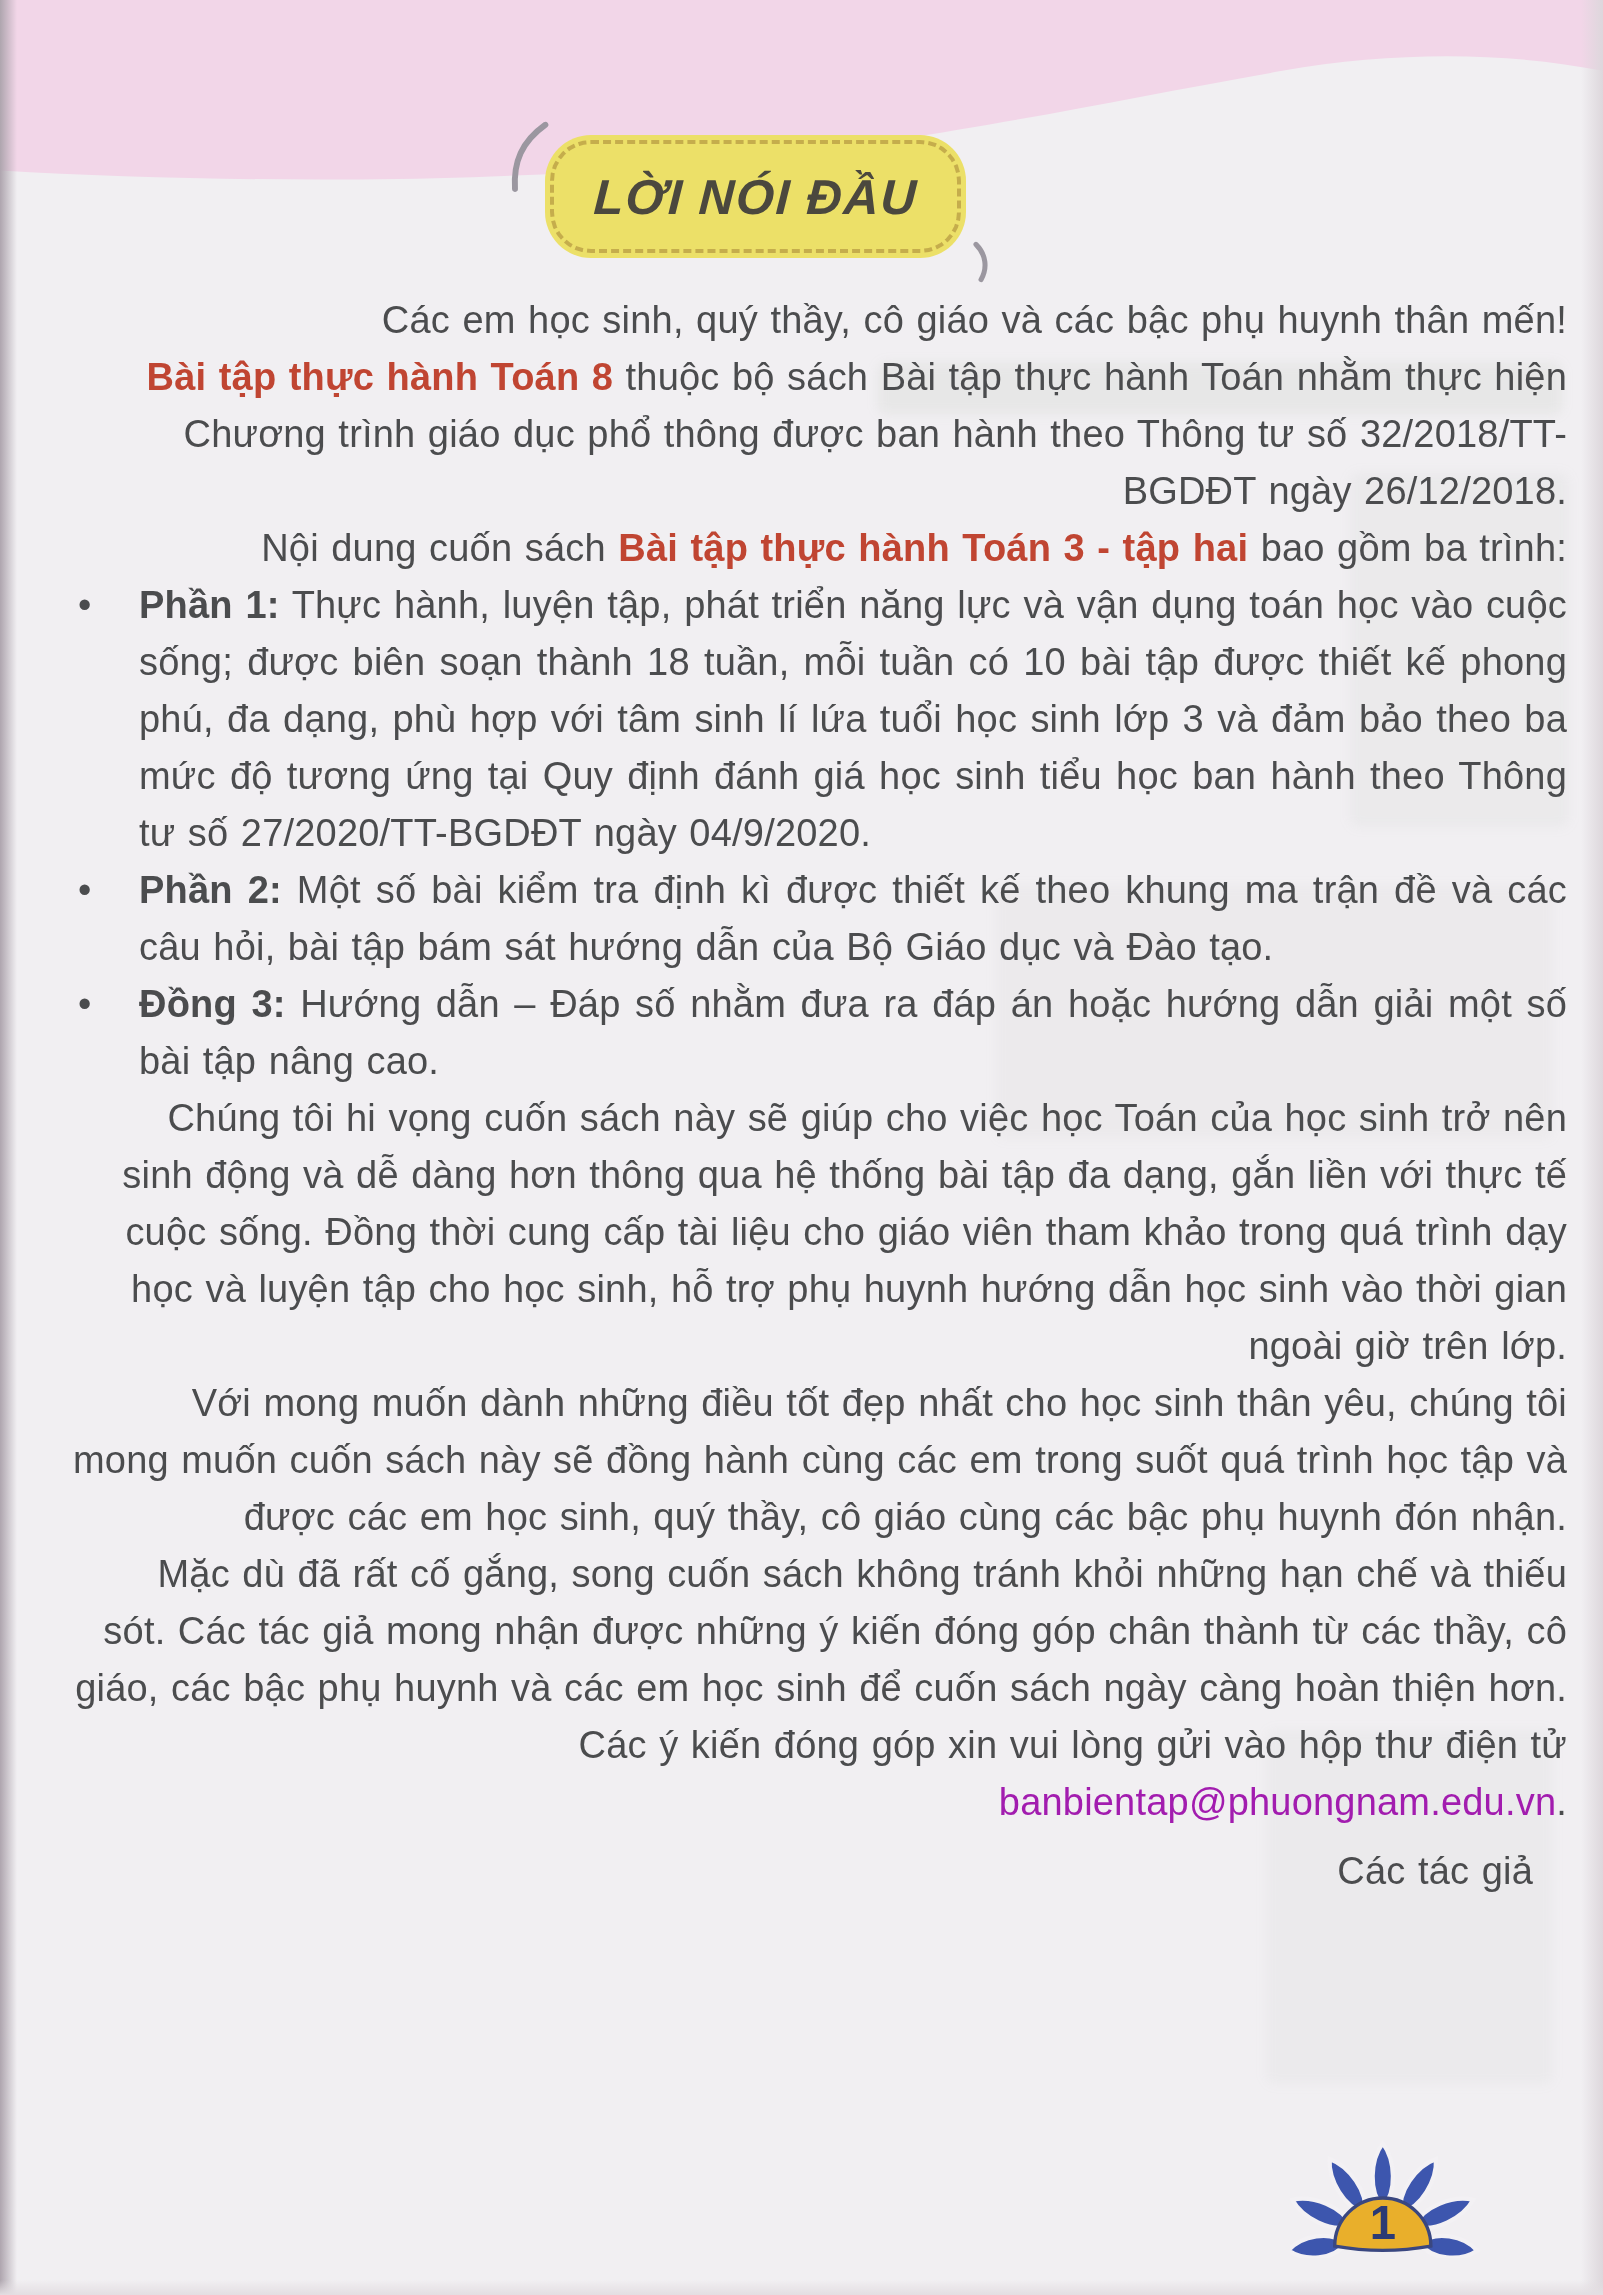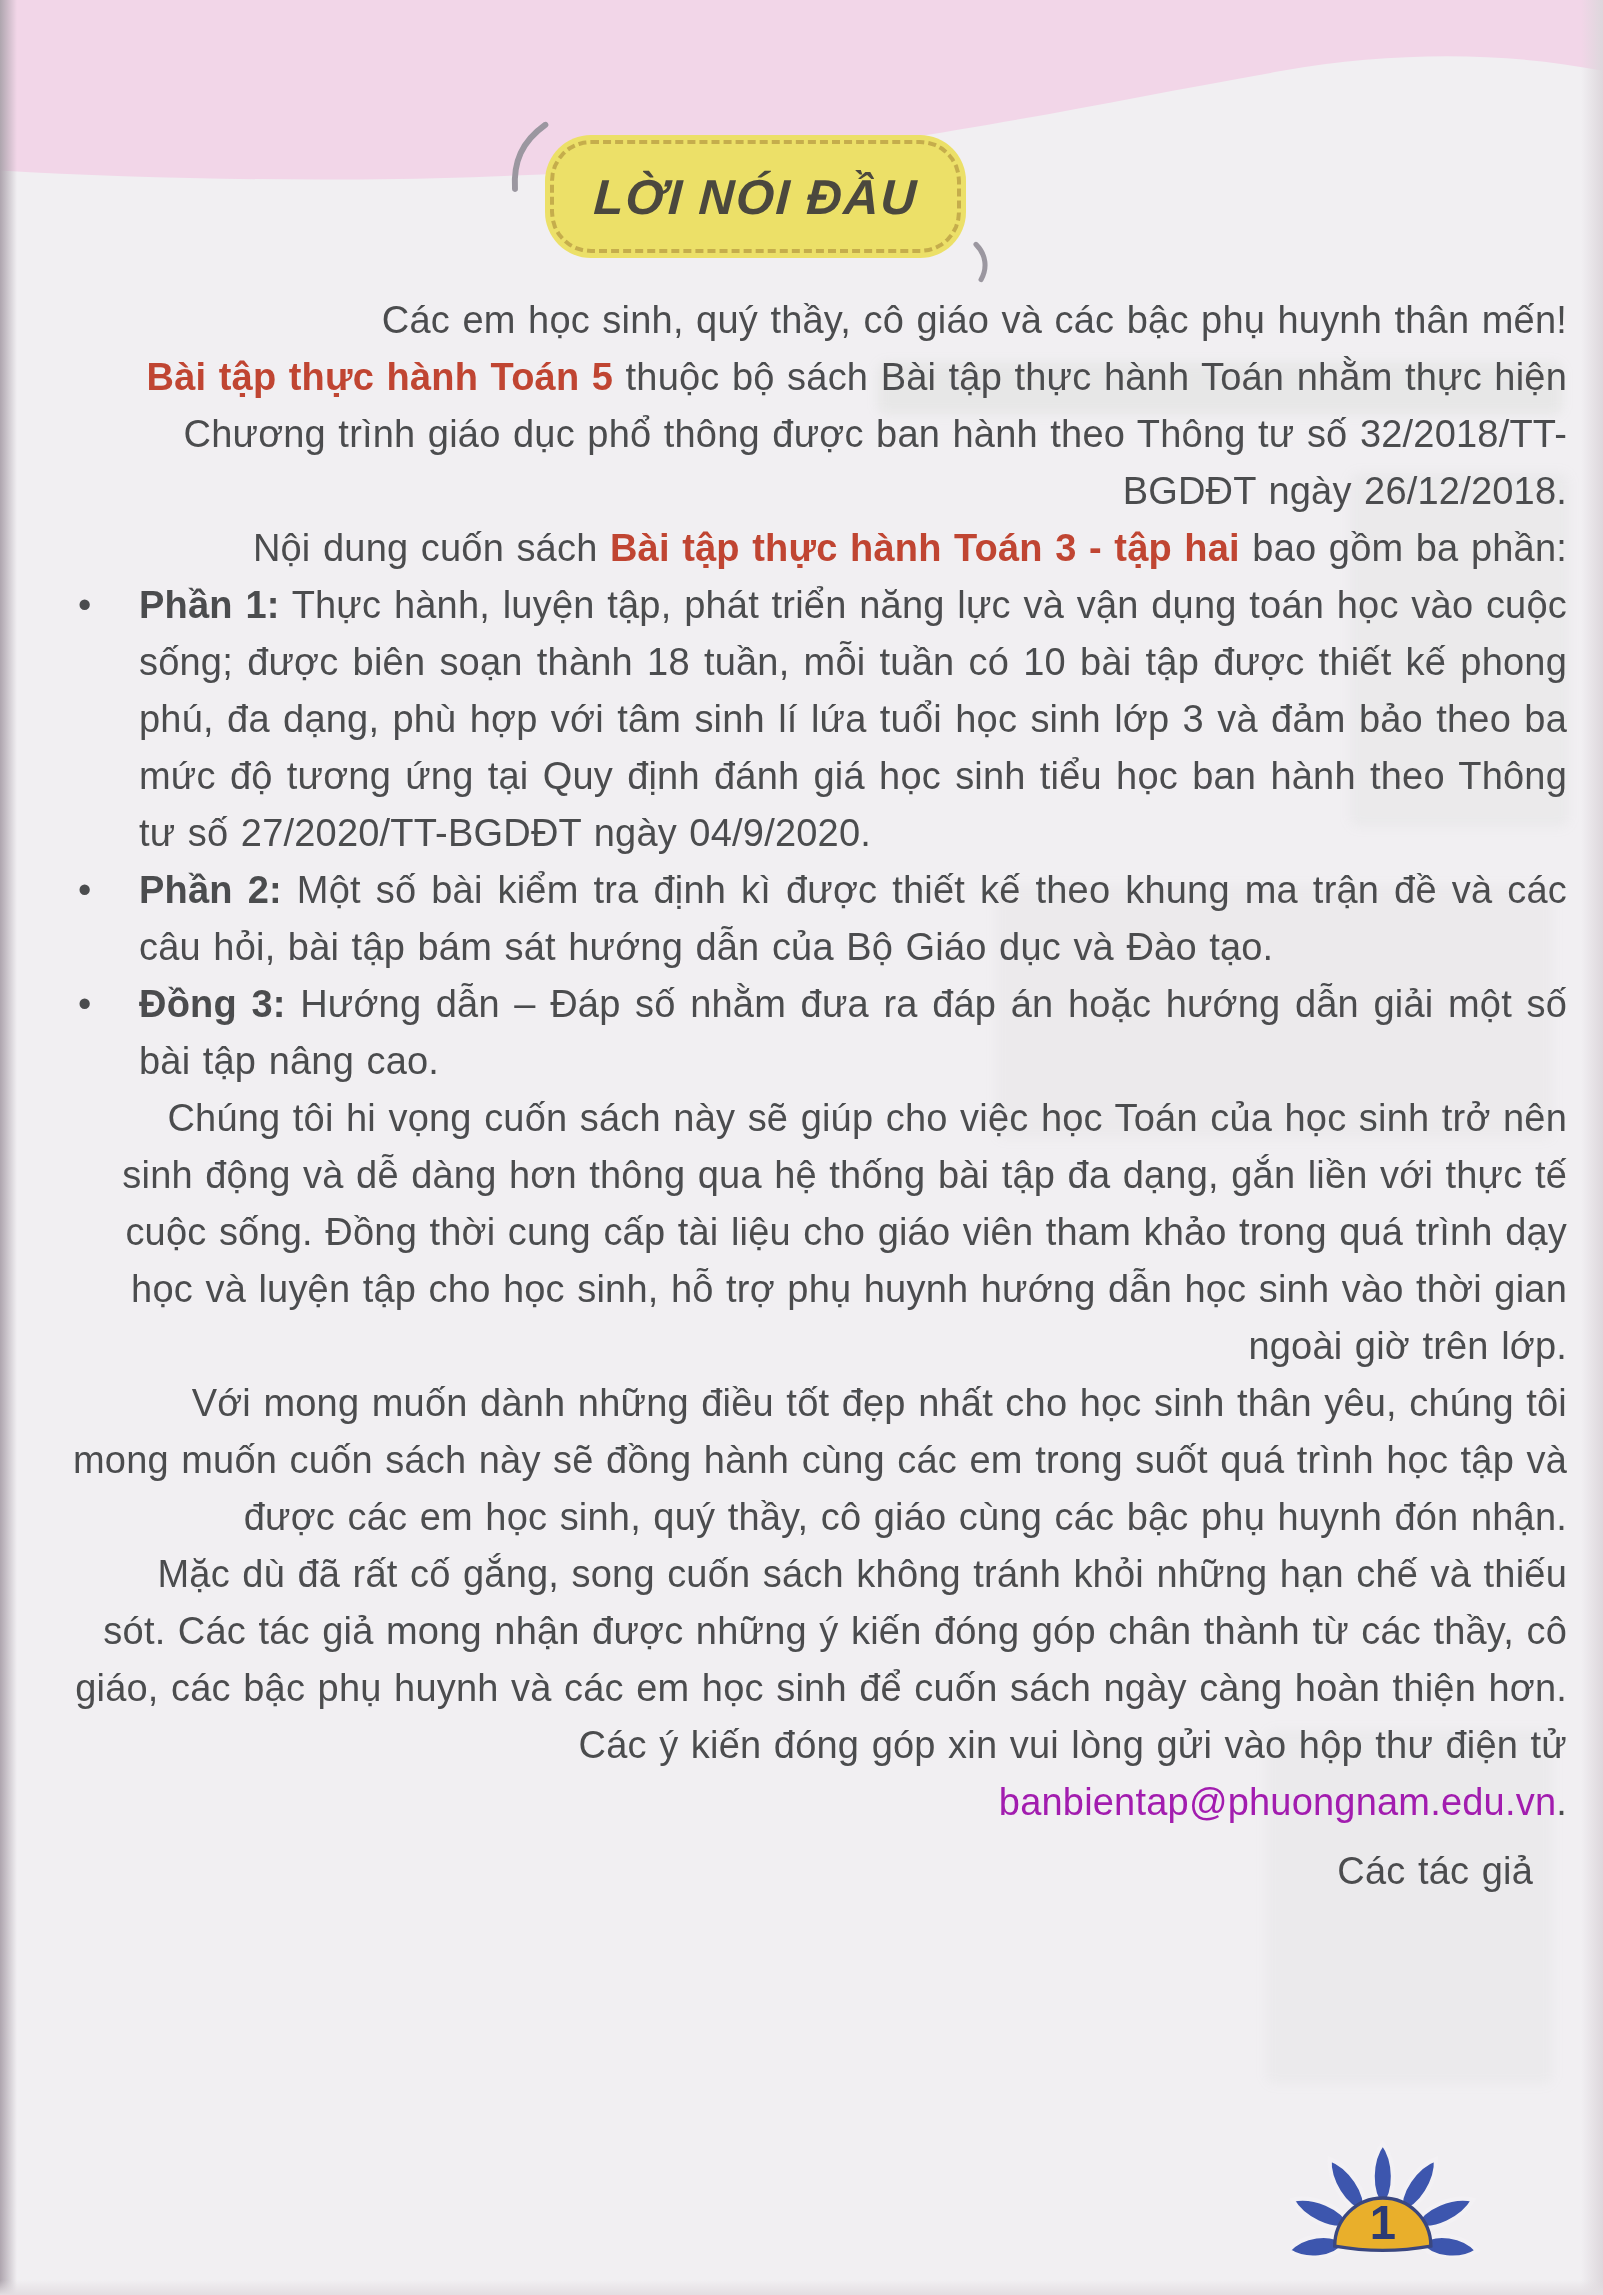--- a/index.html
+++ b/index.html
@@ -78,23 +78,23 @@
 </svg>
 
 <div class="title-badge">
   <span class="title-text">LỜI NÓI ĐẦU</span>
 </div>
 
 <div class="page-text">
 
   <p>Các em học sinh, quý thầy, cô giáo và các bậc phụ huynh thân mến!</p>
 
-  <p class="indent"><span class="hl">Bài tập thực hành Toán 5</span><span> thuộc bộ sách Bài tập thực hành Toán nhằm thực hiện Chương trình giáo dục phổ thông được ban hành theo Thông tư số 32/2018/TT-BGDĐT ngày 26/12/2018.</span></p>
+  <p class="indent"><span class="hl">Bài tập thực hành Toán 8</span><span> thuộc bộ sách Bài tập thực hành Toán nhằm thực hiện Chương trình giáo dục phổ thông được ban hành theo Thông tư số 32/2018/TT-BGDĐT ngày 26/12/2018.</span></p>
 
-  <p class="indent"><span>Nội dung cuốn sách </span><span class="hl">Bài tập thực hành Toán 3 - tập hai</span><span> bao gồm ba phần:</span></p>
+  <p class="indent"><span>Nội dung cuốn sách </span><span class="hl">Bài tập thực hành Toán 3 - tập hai</span><span> bao gồm ba trình:</span></p>
 
   <ul class="parts">
     <li><span class="part-label">Phần 1:</span><span> Thực hành, luyện tập, phát triển năng lực và vận dụng toán học vào cuộc sống; được biên soạn thành 18 tuần, mỗi tuần có 10 bài tập được thiết kế phong phú, đa dạng, phù hợp với tâm sinh lí lứa tuổi học sinh lớp 3 và đảm bảo theo ba mức độ tương ứng tại Quy định đánh giá học sinh tiểu học ban hành theo Thông tư số 27/2020/TT-BGDĐT ngày 04/9/2020.</span></li>
     <li><span class="part-label">Phần 2:</span><span> Một số bài kiểm tra định kì được thiết kế theo khung ma trận đề và các câu hỏi, bài tập bám sát hướng dẫn của Bộ Giáo dục và Đào tạo.</span></li>
     <li><span class="part-label">Đồng 3:</span><span> Hướng dẫn – Đáp số nhằm đưa ra đáp án hoặc hướng dẫn giải một số bài tập nâng cao.</span></li>
   </ul>
 
   <p class="indent">Chúng tôi hi vọng cuốn sách này sẽ giúp cho việc học Toán của học sinh trở nên sinh động và dễ dàng hơn thông qua hệ thống bài tập đa dạng, gắn liền với thực tế cuộc sống. Đồng thời cung cấp tài liệu cho giáo viên tham khảo trong quá trình dạy học và luyện tập cho học sinh, hỗ trợ phụ huynh hướng dẫn học sinh vào thời gian ngoài giờ trên lớp.</p>
 
   <p class="indent">Với mong muốn dành những điều tốt đẹp nhất cho học sinh thân yêu, chúng tôi mong muốn cuốn sách này sẽ đồng hành cùng các em trong suốt quá trình học tập và được các em học sinh, quý thầy, cô giáo cùng các bậc phụ huynh đón nhận.</p>

